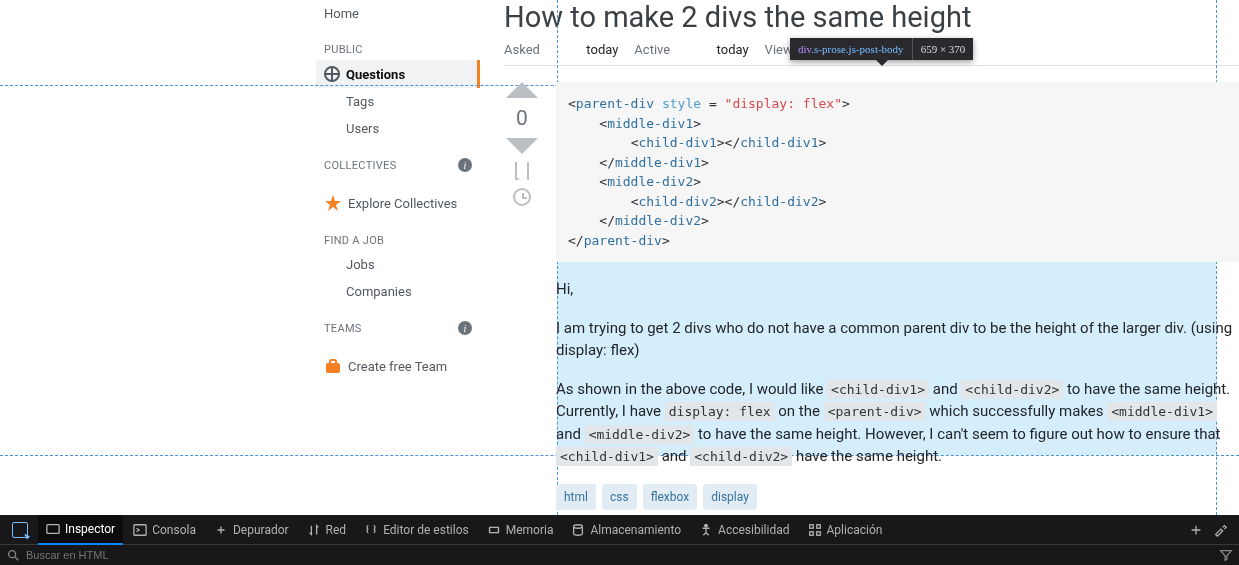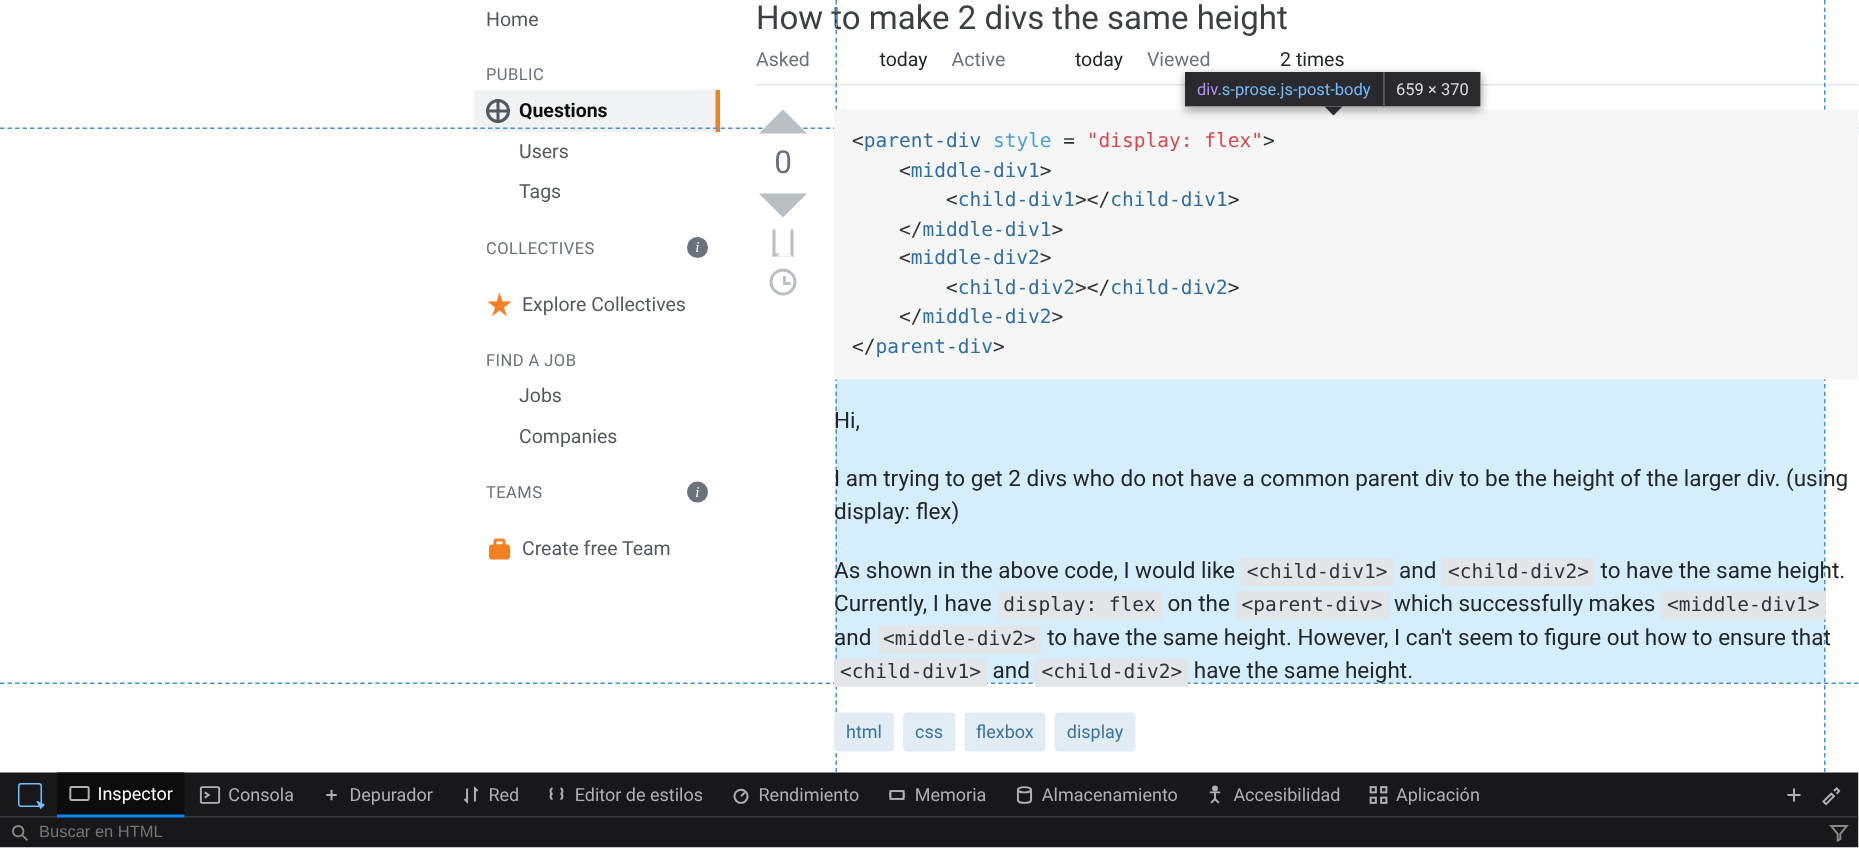--- a/index.html
+++ b/index.html
@@ -11,40 +11,40 @@
 .main { flex: 1; padding-left: 24px; position: relative; }
 
 
 .highlight-box { position: absolute; left: 557px; top: 85px; width: 659px; height: 370px; background: rgba(135, 206, 250, 0.35); z-index: 1; pointer-events: none; }
 .dashed-h1 { position: absolute; left: 0; top: 85px; width: 1239px; border-top: 1px dashed #4a90d9; z-index: 2; pointer-events: none; }
 .dashed-h2 { position: absolute; left: 0; top: 455px; width: 1239px; border-top: 1px dashed #4a90d9; z-index: 2; pointer-events: none; }
 .dashed-v1 { position: absolute; left: 557px; top: 0; height: 515px; border-left: 1px dashed #4a90d9; z-index: 2; pointer-events: none; }
 .dashed-v2 { position: absolute; left: 1216px; top: 0; height: 515px; border-left: 1px dashed #4a90d9; z-index: 2; pointer-events: none; }
 
 
-.tooltip { position: absolute; left: 790px; top: 48px; display: flex; align-items: stretch; z-index: 5; box-shadow: 0 2px 6px rgba(0,0,0,.4); }
+.tooltip { position: absolute; left: 790px; top: 38px; display: flex; align-items: stretch; z-index: 5; box-shadow: 0 2px 6px rgba(0,0,0,.4); font-family: Liberation Serif, serif; }
 .tooltip-left { background: #2a2a2e; color: #b98eff; padding: 5px 8px; font-size: 11px; border-right: 1px solid #555; }
 .tooltip-left .cls { color: #75bfff; }
 .tooltip-right { background: #2a2a2e; color: #ddd; padding: 5px 8px; font-size: 11px; }
 .tooltip-arrow { position: absolute; bottom: -6px; left: 50%; margin-left: -6px; width: 0; height: 0; border-left: 6px solid transparent; border-right: 6px solid transparent; border-top: 6px solid #2a2a2e; }
 
 
 .side-link { display: block; padding: 6px 8px; color: #525960; font-size: 13px; cursor: pointer; }
 .side-link.indent { padding-left: 30px; }
 .side-link.active { background: #f1f2f3; color: #0c0d0e; font-weight: 700; border-right: 3px solid #f48024; display:flex; align-items:center; gap:6px; padding-left:8px;}
 .side-header { padding: 16px 8px 4px; color: #6a737c; font-size: 11px; letter-spacing: .3px; display:flex; align-items:center; justify-content:space-between;}
 .globe { width:16px; height:16px; border:2px solid #525960; border-radius:50%; position:relative; display:inline-block; flex-shrink:0;}
 .globe::before { content:""; position:absolute; left:5px; top:-2px; width:2px; height:16px; background:#525960;}
 .globe::after { content:""; position:absolute; left:-2px; top:5px; width:16px; height:2px; background:#525960;}
 .info-icon { width:14px; height:14px; border-radius:50%; background:#6a737c; color:#fff; font-size:10px; display:inline-flex; align-items:center; justify-content:center; font-style:italic; font-family:serif;}
 .star-icon { width:18px; height:18px; display:inline-block; flex-shrink:0;}
 .collectives-row, .teams-row { display:flex; align-items:center; gap:6px; padding:6px 8px; color:#525960; cursor:pointer;margin-top:12px;}
 
 
-h1.qtitle { font-size: 22px; font-weight: 400; color: #3b4045; margin-bottom: 8px; }
+h1.qtitle { font-size: 29px; font-weight: 400; color: #3b4045; margin-bottom: 8px; }
 .qmeta { display:flex; gap:16px; font-size:13px; color:#6a737c; border-bottom:1px solid #e3e6e8; padding-bottom:8px; margin-bottom:16px;}
 .qmeta b { color:#232629; font-weight:400;margin-left:40px;}
 
 
 .qbody { display:flex; gap:16px; position:relative; z-index:3;}
 .votecol { width:36px; display:flex; flex-direction:column; align-items:center; gap:8px; color:#babfc4;}
 .arrow-up { width:0;height:0;border-left:16px solid transparent;border-right:16px solid transparent;border-bottom:16px solid #babfc4; cursor:pointer;}
 .arrow-down { width:0;height:0;border-left:16px solid transparent;border-right:16px solid transparent;border-top:16px solid #babfc4; cursor:pointer;}
 .score { font-size:21px; color:#6a737c;}
 .bookmark { width:14px; height:18px; border:2px solid #babfc4; border-top:none; position:relative; cursor:pointer;}
@@ -93,22 +93,22 @@
 
   <nav class="sidebar">
     <a class="side-link">Home</a>
     <div class="side-header">
         <span>PUBLIC</span>
       </div>
     <a class="side-link active">
       <span class="globe"></span>
       <span>Questions</span>
     </a>
+    <a class="side-link indent">Tags</a>
     <a class="side-link indent">Users</a>
-    <a class="side-link indent">Tags</a>
     <div class="side-header">
       <span>COLLECTIVES</span>
       <span class="info-icon">i</span>
     </div>
     <div class="collectives-row">
       <svg class="star-icon" viewBox="0 0 18 18">
           <polygon points="9,1 11,7 17,7 12,11 14,17 9,13 4,17 6,11 1,7 7,7" fill="#f48024"></polygon>
         </svg>
       <span>Explore Collectives</span>
     </div>
@@ -203,27 +203,20 @@
       <span>Red</span>
     </div>
     <div class="devtab">
       <svg class="ico-svg" viewBox="0 0 16 16">
           <path d="M5 3c-2 0-2 4 0 4-2 0-2 4 0 4M11 3c2 0 2 4 0 4 2 0 2 4 0 4"></path>
         </svg>
       <span>Editor de estilos</span>
     </div>
     <div class="devtab">
       <svg class="ico-svg" viewBox="0 0 16 16">
-          <circle cx="8" cy="9" r="5"></circle>
-          <path d="M8 9l3-3"></path>
-        </svg>
-      <span>Rendimiento</span>
-    </div>
-    <div class="devtab">
-      <svg class="ico-svg" viewBox="0 0 16 16">
           <rect x="3" y="5" width="10" height="6"></rect>
           <path d="M3 7h-1M3 9h-1M14 7h-1M14 9h-1"></path>
         </svg>
       <span>Memoria</span>
     </div>
     <div class="devtab">
       <svg class="ico-svg" viewBox="0 0 16 16">
           <ellipse cx="8" cy="4" rx="5" ry="2"></ellipse>
           <path d="M3 4v8c0 1 2 2 5 2s5-1 5-2V4"></path>
         </svg>

